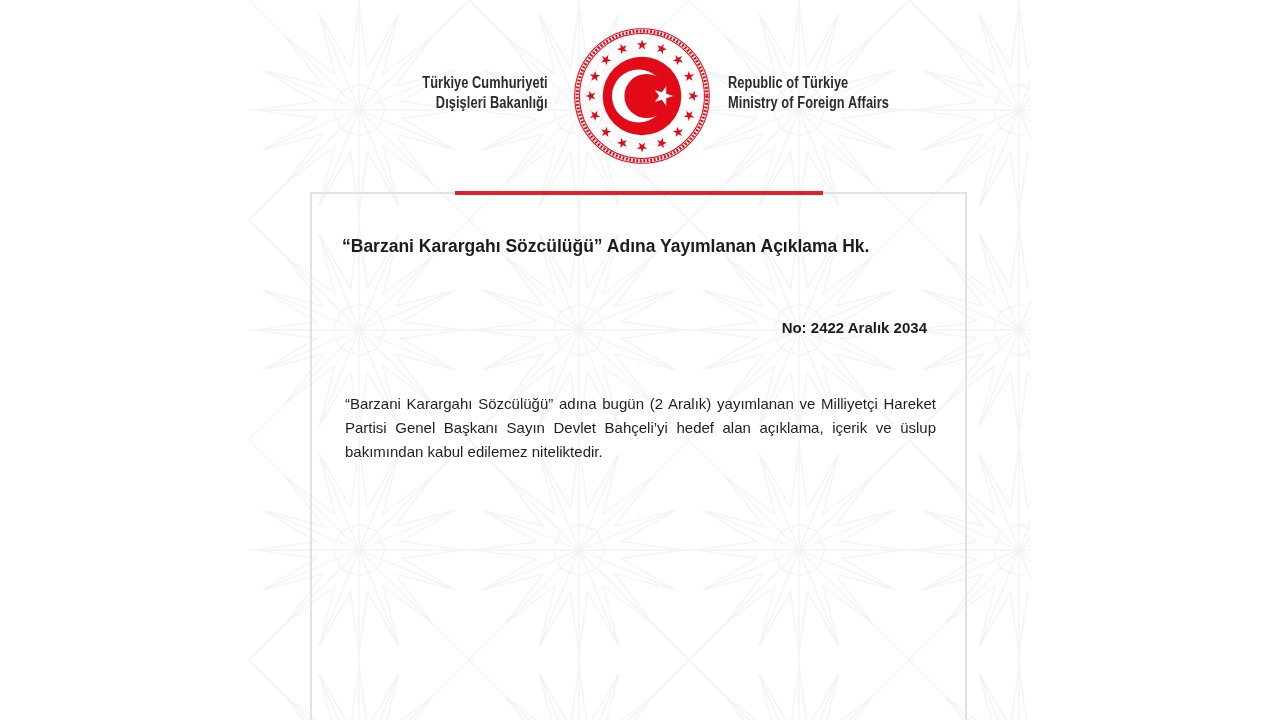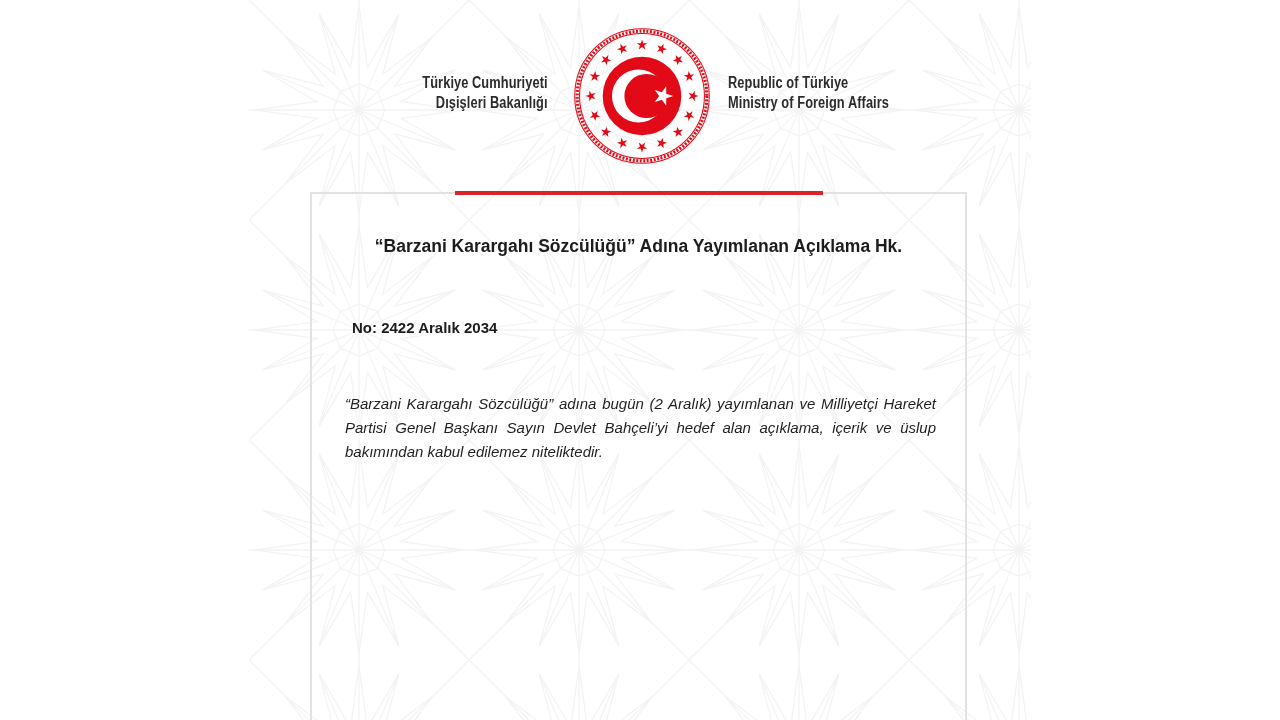--- a/index.html
+++ b/index.html
@@ -24,29 +24,29 @@
   
   .doc-panel {
     position:absolute; left:310px; top:192px; width:657px; height:580px;
     border:2px solid #e2e2e2; background:transparent; z-index:1;
   }
   .red-rule {
     position:absolute; top:-3px; left:50%; transform:translateX(-50%);
     width:368px; height:4px; background:#dc2328;
   }
   .doc-title {
-    margin:42px 30px 0; text-align:center;
+    margin:42px 30px 0; text-align:left;
     font-size:17.5px; font-weight:700; line-height:21px; color:#1c1c1c;
   }
   .meta-row {
     margin-top:60px; padding:0 38px 0 40px;
-    display:flex; justify-content:flex-start;
+    display:flex; justify-content:flex-end;
     font-size:15px; font-weight:700; line-height:21px; color:#1c1c1c;
   }
-  .doc-body { padding-top:46px;font-style:italic; }
+  .doc-body { padding-top:46px; }
   .doc-body p {
     margin:8px 29px 0 33px;
     font-size:15px; line-height:24px; text-align:justify; color:#1f1f1f;
   }
 </style>
 </head>
 <body>
 
 <div class="pattern-band">
   <svg width="782" height="720" xmlns="http://www.w3.org/2000/svg">

